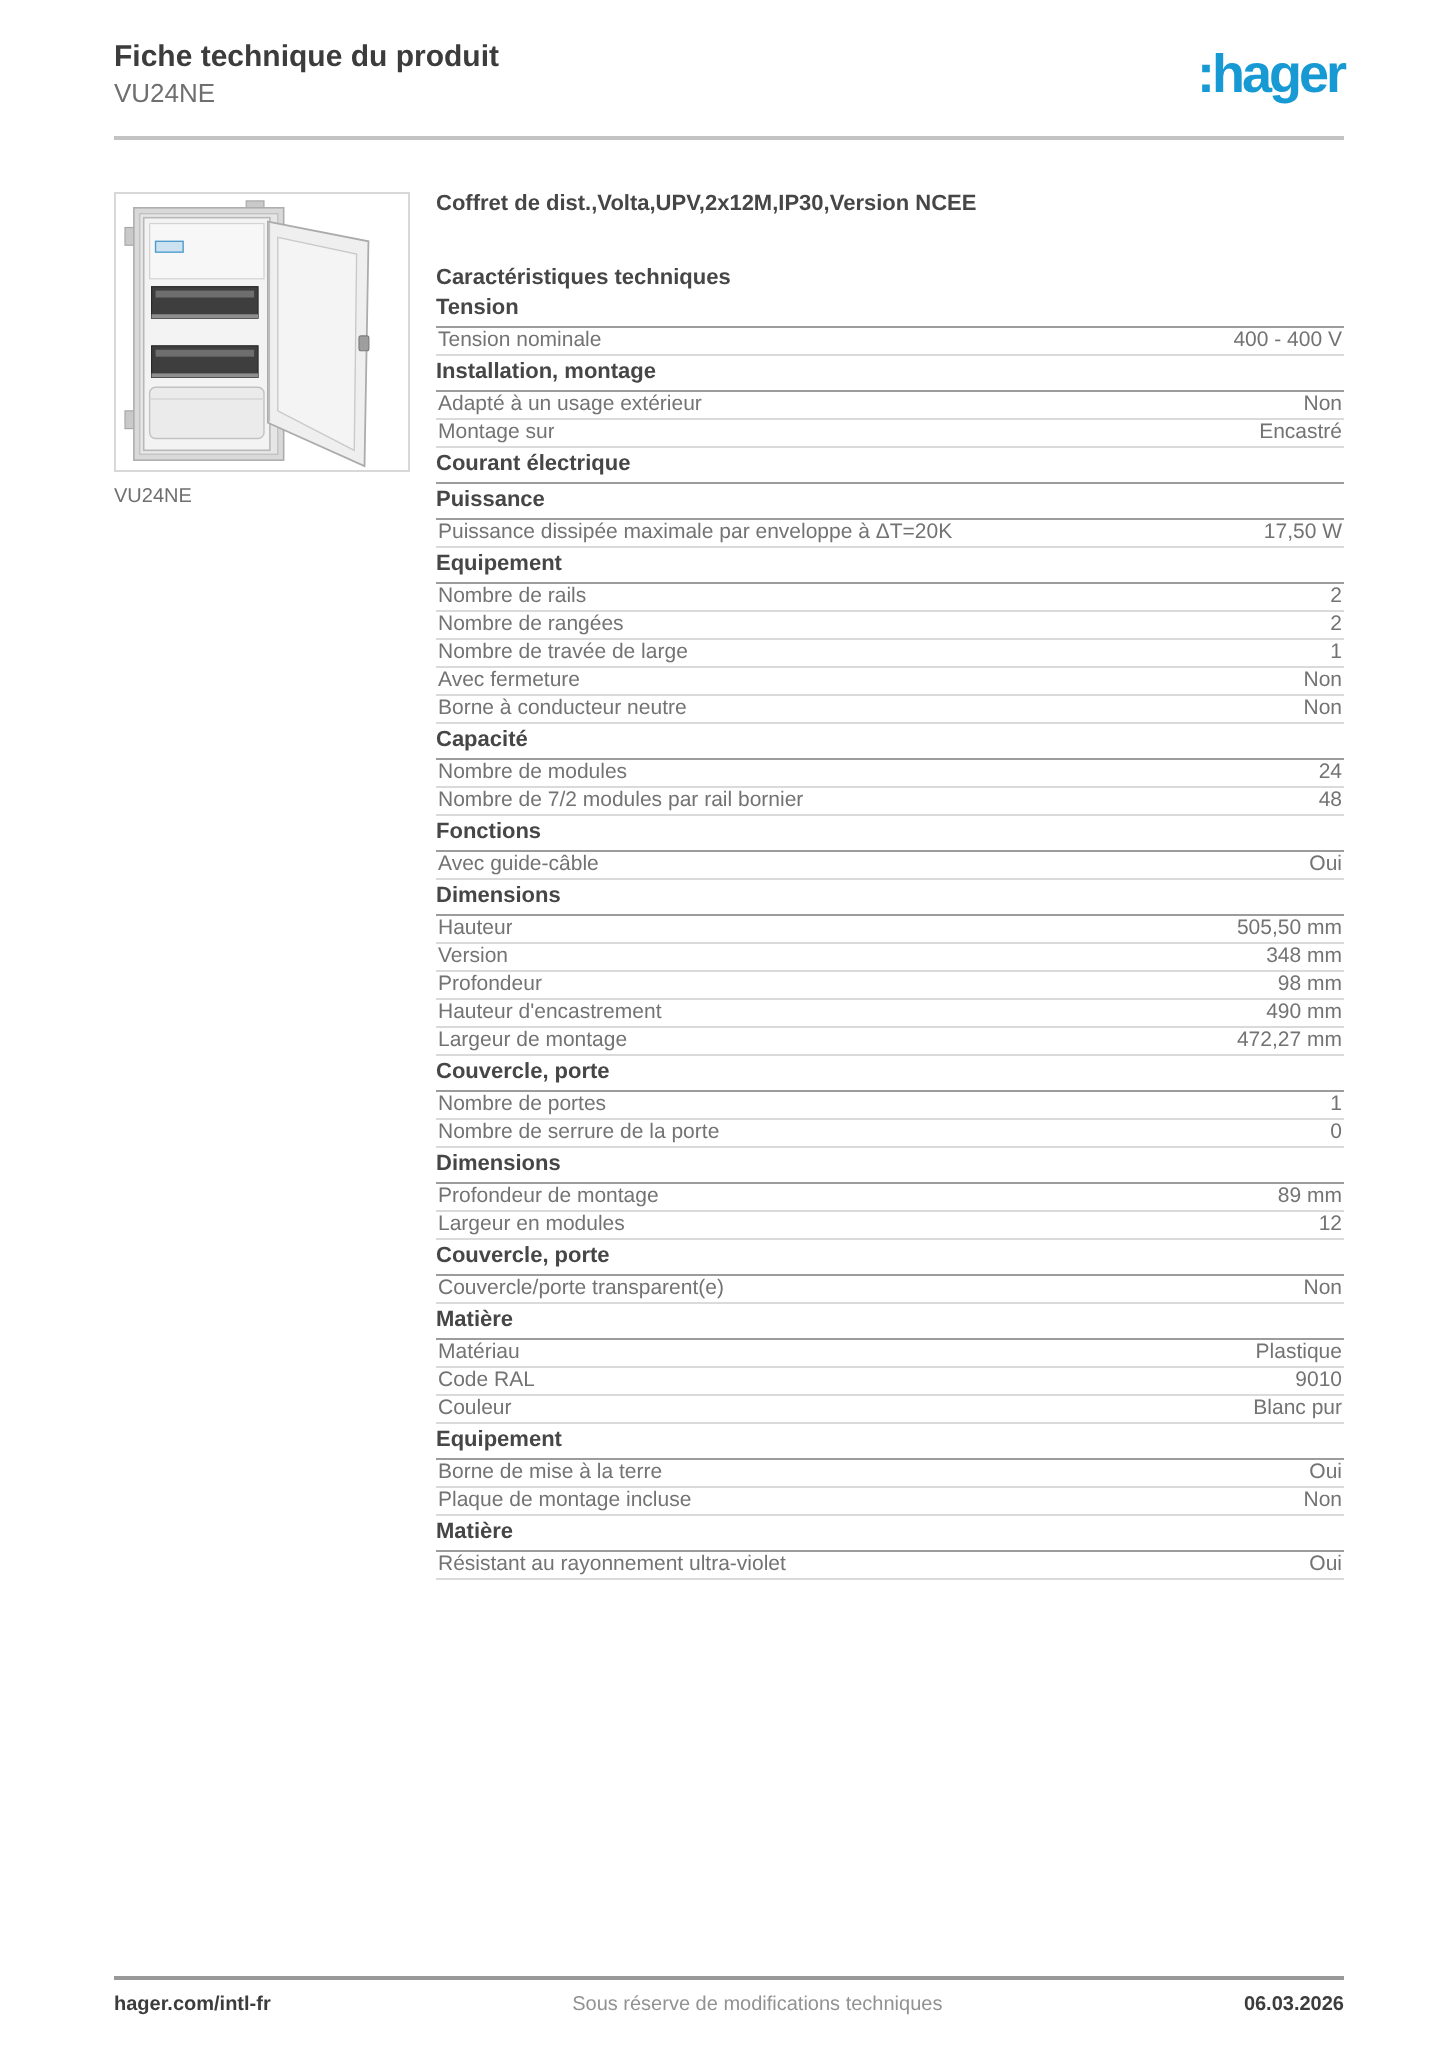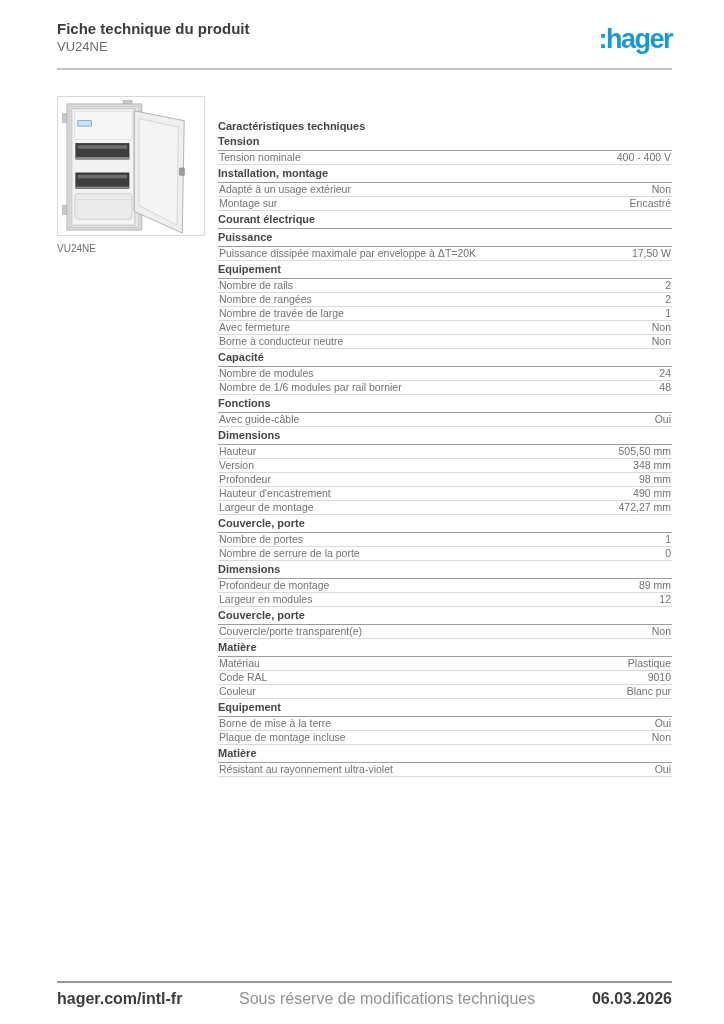--- a/index.html
+++ b/index.html
@@ -11,21 +11,21 @@
     overflow: hidden;
   }
   .page {
     width: 724px; height: 1024px;
     padding: 20px 52px 0 57px;
     display: flex; flex-direction: column;
     background: #ffffff;
   }
   
   header {
-    display: flex; justify-content: space-between; align-items: center;
+    display: flex; justify-content: space-between; align-items: flex-start;
     border-bottom: 2px solid #c3c3c3;
     padding-bottom: 13px;
     gap: 44px;
   }
   .page-title { font-size: 15px; line-height: 18px; font-weight: bold; color: #3c3c3c; }
   .product-code { font-size: 13px; line-height: 16px; color: #6f6f6f; margin-top: 1px; }
   .logo {
     font-size: 27px; line-height: 30px; font-weight: bold;
     letter-spacing: -1.5px; color: #1799d4; margin-top: 2px;
   }
@@ -54,21 +54,21 @@
     height: 14px;
   }
   .spec-label { white-space: nowrap; overflow: hidden; }
   .spec-value { white-space: nowrap; margin-left: 12px; }
   
   footer {
     margin-top: auto;
     border-top: 2px solid #999999;
     padding: 7px 0 16px 0;
     display: flex; justify-content: space-between; align-items: flex-end;
-    font-size: 16px;
+    font-size: 10px;
   }
   .f-strong { font-weight: bold; color: #3c3c3c; }
   .f-muted { color: #929292; }
 </style>
 </head>
 <body>
 
 <div class="page">
 
   <header>
@@ -114,20 +114,21 @@
           <polygon points="82,22 122,30.5 120.8,130 82,110" fill="#f4f4f4" stroke="#c9c9c9" stroke-width="0.7"></polygon>
           <line x1="77.6" y1="14.5" x2="77.6" y2="115.5" stroke="#bdbdbd" stroke-width="1"></line>
 
           <rect x="123.2" y="72" width="5" height="7.5" rx="1" fill="#9e9e9e" stroke="#7c7c7c" stroke-width="0.6"></rect>
         </svg>
       </div>
       <div class="caption">VU24NE</div>
     </aside>
 
     <section class="content-col">
+      <div class="description">Coffret de dist.,Volta,UPV,2x12M,IP30,Version NCEE</div>
       <div class="specs-heading">Caractéristiques techniques</div>
       <div>
   <section class="spec-section">
     <h3 class="section-title">Tension</h3>
     <div>
   <div class="spec-row">
     <span class="spec-label">Tension nominale</span>
     <span class="spec-value">400 - 400 V</span>
   </div>
 </div>
@@ -194,21 +195,21 @@
 
   <section class="spec-section">
     <h3 class="section-title">Capacité</h3>
     <div>
   <div class="spec-row">
     <span class="spec-label">Nombre de modules</span>
     <span class="spec-value">24</span>
   </div>
 
   <div class="spec-row">
-    <span class="spec-label">Nombre de 1/6 modules par rail bornier</span>
+    <span class="spec-label">Nombre de 7/2 modules par rail bornier</span>
     <span class="spec-value">48</span>
   </div>
 </div>
   </section>
 
   <section class="spec-section">
     <h3 class="section-title">Fonctions</h3>
     <div>
   <div class="spec-row">
     <span class="spec-label">Avec guide-câble</span>

